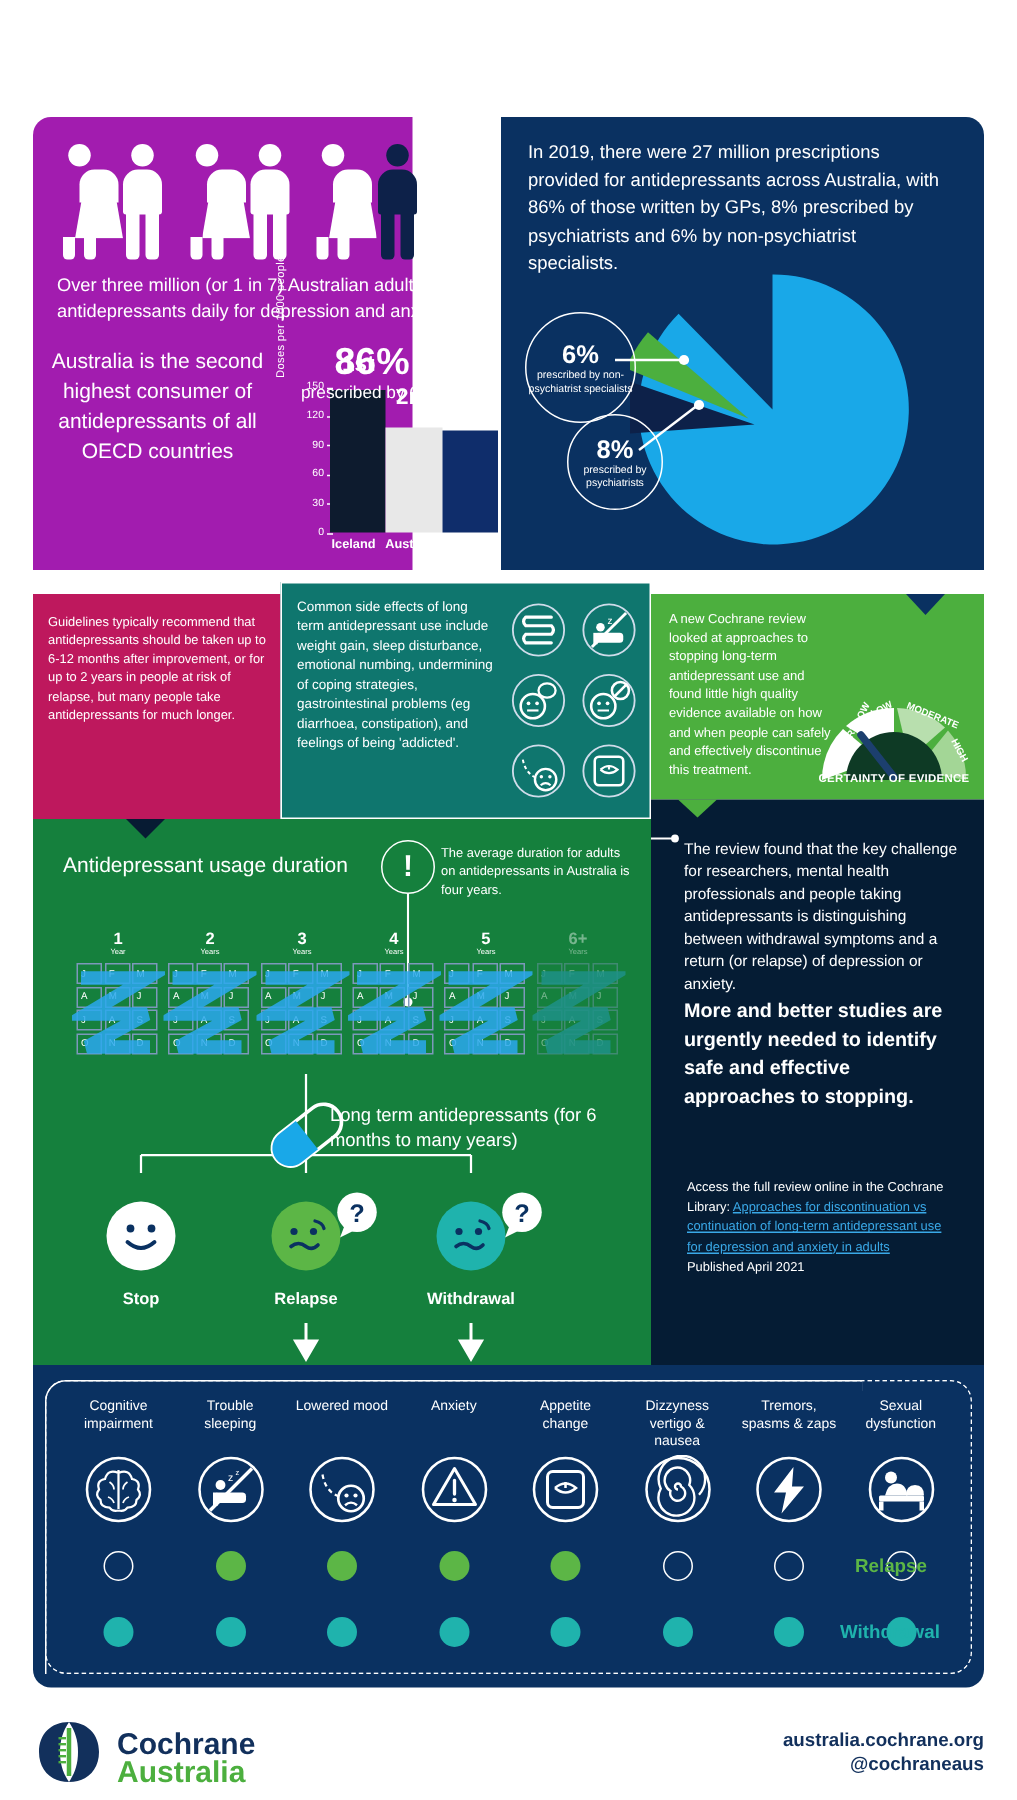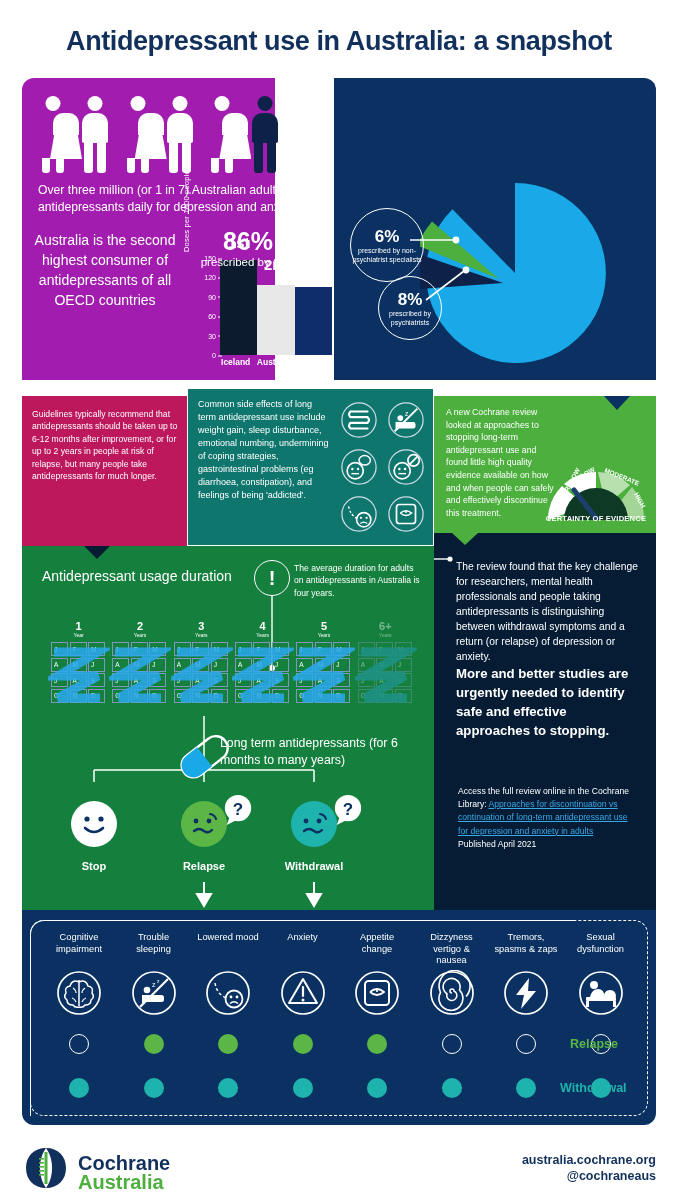--- a/index.html
+++ b/index.html
@@ -216,21 +216,20 @@
   .brand-text { margin-left: 8px; line-height: 19px; }
   .brand-text .c1 { font-size: 20px; font-weight: bold; color: #12305c; display: block; }
   .brand-text .c2 { font-size: 20px; font-weight: bold; color: #4caf3e; display: block; }
   .footer-links { position: absolute; right: 22px; top: 1152px; text-align: right; color: #12305c; font-size: 12.5px; line-height: 16px; font-weight: bold; }
 </style>
 </head>
 <body>
 
 <div class="page">
 
-  <div class="title">Antidepressant use in Australia: a snapshot</div>
 
   <div class="green-panel">
     <div class="people-row" id="people-row">
         <div class="person female white">
           <div class="head"></div>
           <div class="body">
             <div class="torso"></div>
             <div class="skirt"></div>
             <div class="leg-l"></div>
             <div class="leg-r"></div>
@@ -311,20 +310,21 @@
           <span>Australia</span>
           <span>Portugal</span>
         </div>
       <div class="rank" id="rank0" style="left:44px; top:-2px;">1st</div>
       <div class="rank" id="rank1" style="left:80px; top:20px;">2nd</div>
       <div class="rank" id="rank2" style="left:118px; top:25px;">3rd</div>
     </div>
   </div>
 
   <div class="navy-top">
+    <div class="navy-top-text">In 2019, there were 27 million prescriptions provided for antidepressants across Australia, with 86% of those written by GPs, 8% prescribed by psychiatrists and 6% by non-psychiatrist specialists.</div>
 
     <svg class="pie-wrap" viewBox="0 0 190 190">
 
       <path d="M 95 95 L 95 5 A 90 90 0 1 1 32.4 31.2 Z" fill="#19a8e8"></path>
 
       <path d="M 95 95 L 28.0 37.5 A 90 90 0 0 0 13.3 61.5 Z" fill="#4caf3e" transform="translate(-16,6)"></path>
 
       <path d="M 95 95 L 11.5 66.3 A 90 90 0 0 0 11.0 101.0 Z" fill="#0d2149" transform="translate(-12,10)"></path>
     </svg>
 

